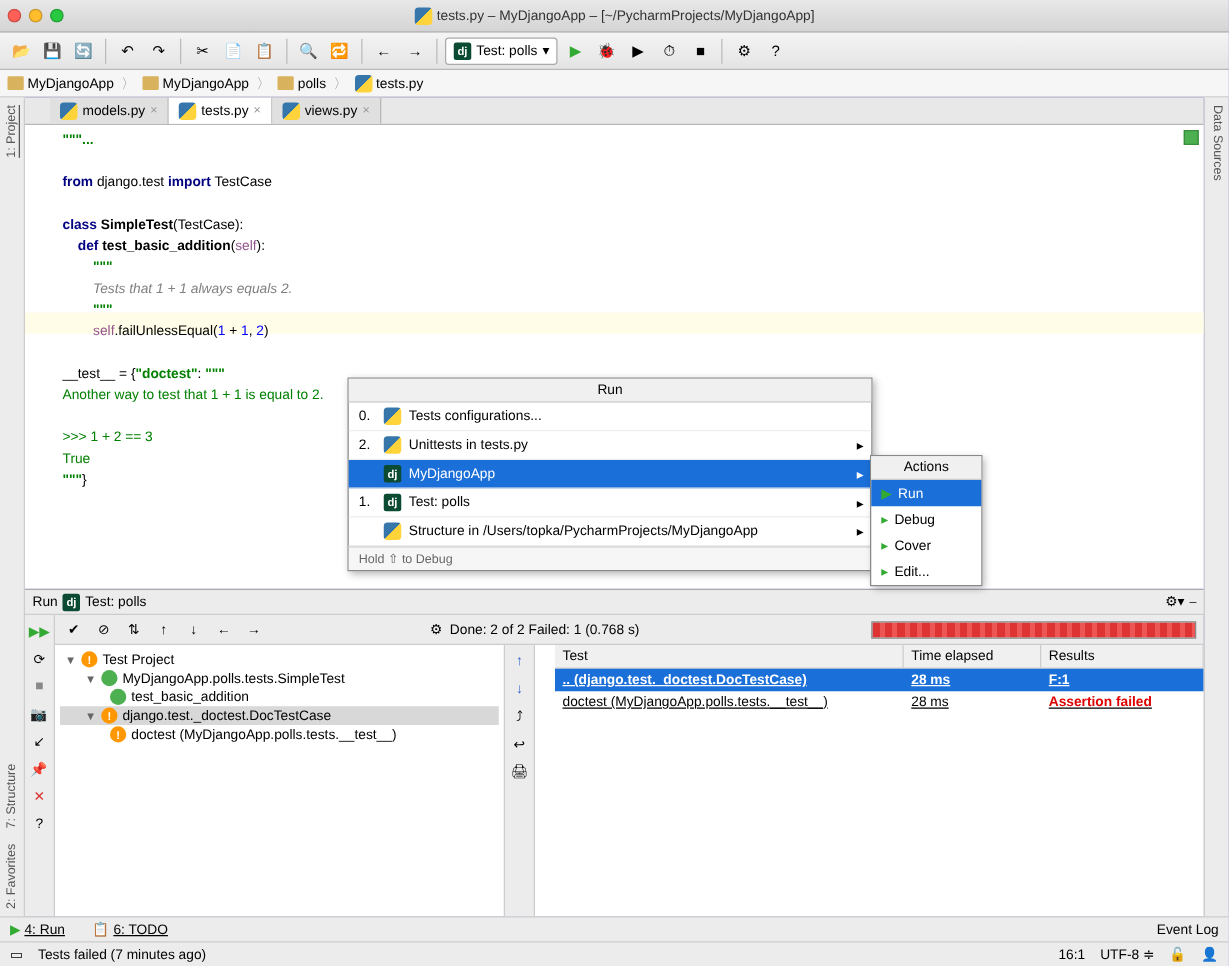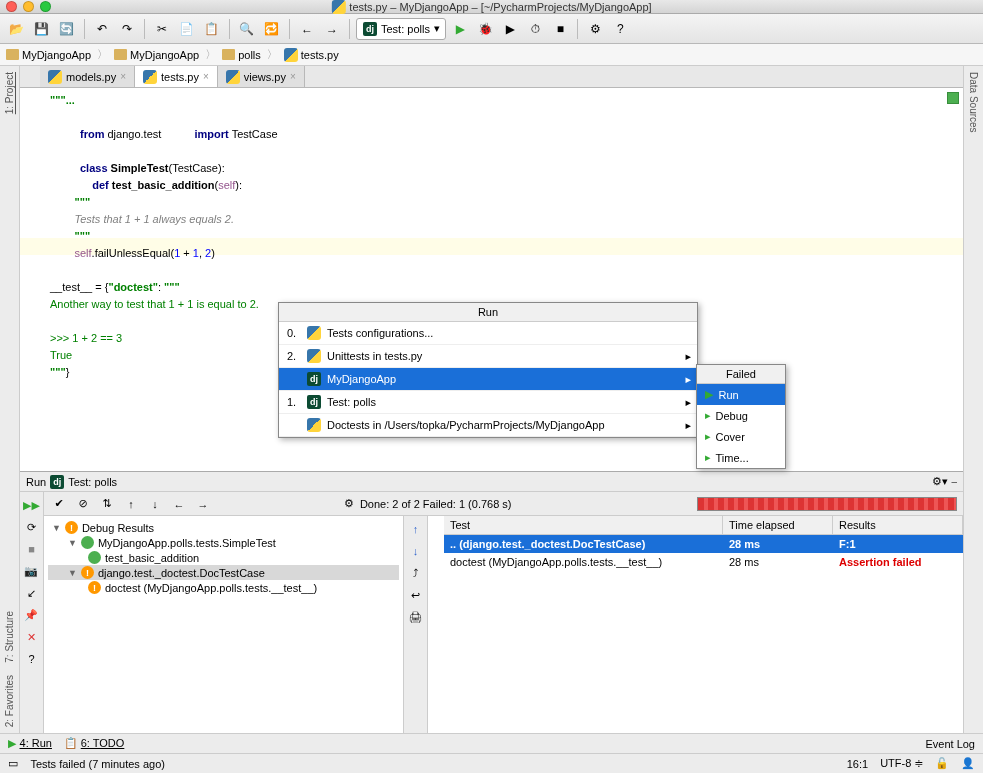--- a/index.html
+++ b/index.html
@@ -1,19 +1,19 @@
 <!DOCTYPE html>
 <html><head>
 <meta charset="utf-8">
 <style>
 * { box-sizing: border-box; margin: 0; padding: 0; font-family: "Lucida Grande", Arial, sans-serif; font-size: 11px; }
 body { width: 983px; height: 773px; background: #ececec; display: flex; flex-direction: column; overflow: hidden; position: relative; }
 
 
-.titlebar { height: 14px; background: linear-gradient(#e8e8e8,#d4d4d4); border-bottom: 1px solid #aaa; display: flex; align-items: center; padding: 0 6px; position: relative; }
+.titlebar { height: 26px; background: linear-gradient(#e8e8e8,#d4d4d4); border-bottom: 1px solid #aaa; display: flex; align-items: center; padding: 0 6px; position: relative; }
 .traffic { display: flex; gap: 6px; }
 .tl { width: 11px; height: 11px; border-radius: 50%; border: 1px solid rgba(0,0,0,0.2); }
 .tl.red { background: #ff5f57; }
 .tl.yellow { background: #ffbd2e; }
 .tl.green { background: #28c940; }
 .title-text { position: absolute; left: 50%; transform: translateX(-50%); display: flex; align-items: center; gap: 4px; color: #333; }
 .py-icon { width: 14px; height: 14px; background: linear-gradient(135deg,#3776ab 50%,#ffd43b 50%); border-radius: 3px; display: inline-block; }
 
 
 .toolbar { height: 30px; background: linear-gradient(#f4f4f4,#e4e4e4); border-bottom: 1px solid #b8b8b8; display: flex; align-items: center; padding: 0 6px; gap: 3px; }
@@ -41,21 +41,21 @@
 
 .etabs { height: 22px; background: #e8e8e8; display: flex; border-bottom: 1px solid #b8b8b8; padding-left: 20px; }
 .etab { display: flex; align-items: center; gap: 4px; padding: 0 8px; background: #e0e0e0; border-right: 1px solid #b8b8b8; cursor: pointer; }
 .etab.active { background: #fff; }
 .etab .close { color: #999; font-size: 10px; }
 
 
 .code { flex: 1; padding: 4px 0 4px 30px; font-family: Menlo, monospace; font-size: 12px; line-height: 17px; position: relative; background: #fff; overflow: hidden; }
 .code .hl-line { position: absolute; left: 0; right: 0; height: 17px; background: #fffde7; top: 150px; z-index: 0; }
 .code pre { position: relative; z-index: 1; white-space: pre; }
-.kw { color: #000080; font-weight: bold; margin-left: 30px; }
+.kw { color: #000080; font-weight: bold; }
 .str { color: #008000; font-weight: bold; }
 .self { color: #94558d; }
 .cmt { color: #808080; font-style: italic; }
 .num { color: #0000ff; }
 .doct { color: #008000; font-weight: normal; }
 .status-box { position: absolute; top: 4px; right: 4px; width: 12px; height: 12px; background: #4caf50; border: 1px solid #388e3c; }
 
 
 .popup { position: absolute; left: 278px; top: 302px; width: 420px; background: #fff; border: 1px solid #888; box-shadow: 2px 2px 6px rgba(0,0,0,0.3); z-index: 100; }
 .popup-title { text-align: center; padding: 3px; background: #f0f0f0; border-bottom: 1px solid #ccc; font-weight: normal; }
@@ -90,27 +90,27 @@
 .twisty { font-size: 9px; color: #666; }
 
 .results { flex: 1; display: flex; background: #fff; }
 .res-left-btns { width: 24px; background: #ececec; border-right: 1px solid #ccc; display: flex; flex-direction: column; align-items: center; gap: 4px; padding-top: 4px; }
 .res-table { flex: 1; display: flex; flex-direction: column; padding-left: 16px; }
 .res-head { display: flex; background: #f0f0f0; border-bottom: 1px solid #ccc; }
 .res-head > div { padding: 3px 6px; border-right: 1px solid #ccc; }
 .col-test { flex: 1; }
 .col-time { width: 110px; }
 .col-res { width: 130px; }
-.res-row { display: flex; }
+.res-row { display: flex; text-decoration: underline; }
 .res-row > div { padding: 3px 6px; }
 .res-row.sel { background: #1a6fd8; color: #fff; font-weight: bold; }
 .res-row .fail { color: #d00; font-weight: bold; }
 
 
-.bottom-tabs { height: 20px; background: #ececec; border-top: 1px solid #ccc; display: flex; align-items: center; padding: 0 8px; gap: 12px; }
+.bottom-tabs { height: 20px; background: #ececec; border-top: 1px solid #ccc; display: flex; align-items: center; padding: 0 8px; gap: 22px; }
 .statusbar { height: 20px; background: #ececec; border-top: 1px solid #ccc; display: flex; align-items: center; padding: 0 8px; gap: 12px; }
 .statusbar .spacer { flex: 1; }
 
 .icon { font-size: 12px; }
 .green-tri { color: #3a3; }
 .blue-arr { color: #36c; }
 </style>
 </head>
 <body>
 
@@ -280,21 +280,21 @@
             <div style="width:120px"></div>
             <span>⚙</span>
             <span>Done: 2 of 2  Failed: 1  (0.768 s)</span>
             <div class="progress-bar"></div>
           </div>
           <div class="run-split">
             <div class="tree" id="testtree">
                 <div class="tree-item ti-0">
                   <span class="twisty">▼</span>
                   <span class="warn-icon">!</span>
-                  <span>Debug Results</span>
+                  <span>Test Project</span>
                 </div>
                 <div class="tree-item ti-1">
                   <span class="twisty">▼</span>
                   <span class="ok-icon"></span>
                   <span>MyDjangoApp.polls.tests.SimpleTest</span>
                 </div>
                 <div class="tree-item ti-2">
                   <span class="ok-icon"></span>
                   <span>test_basic_addition</span>
                 </div>
@@ -386,39 +386,40 @@
       </div>
       <div class="popup-item">
         <span style="width: 14px;">1.</span>
         <span class="dj-icon">dj</span>
         <span>Test: polls</span>
         <span class="arrow">▸</span>
       </div>
       <div class="popup-item">
         <span style="width: 14px;"></span>
         <span class="py-icon"></span>
-        <span>Doctests in /Users/topka/PycharmProjects/MyDjangoApp</span>
+        <span>Structure in /Users/topka/PycharmProjects/MyDjangoApp</span>
         <span class="arrow">▸</span>
       </div>
     </div>
+  <div class="popup-footer">Hold ⇧ to Debug</div>
 </div>
 
 <div class="submenu">
-  <div class="submenu-title">Failed</div>
+  <div class="submenu-title">Actions</div>
   <div id="submenuitems">
       <div class="submenu-item sel">
         <span class="green-tri">▶</span>
         <span>Run</span>
       </div>
       <div class="submenu-item">
         <span class="green-tri">▸</span>
         <span>Debug</span>
       </div>
       <div class="submenu-item">
         <span class="green-tri">▸</span>
         <span>Cover</span>
       </div>
       <div class="submenu-item">
         <span class="green-tri">▸</span>
-        <span>Time...</span>
+        <span>Edit...</span>
       </div>
     </div>
 </div>
 
 </body></html>

